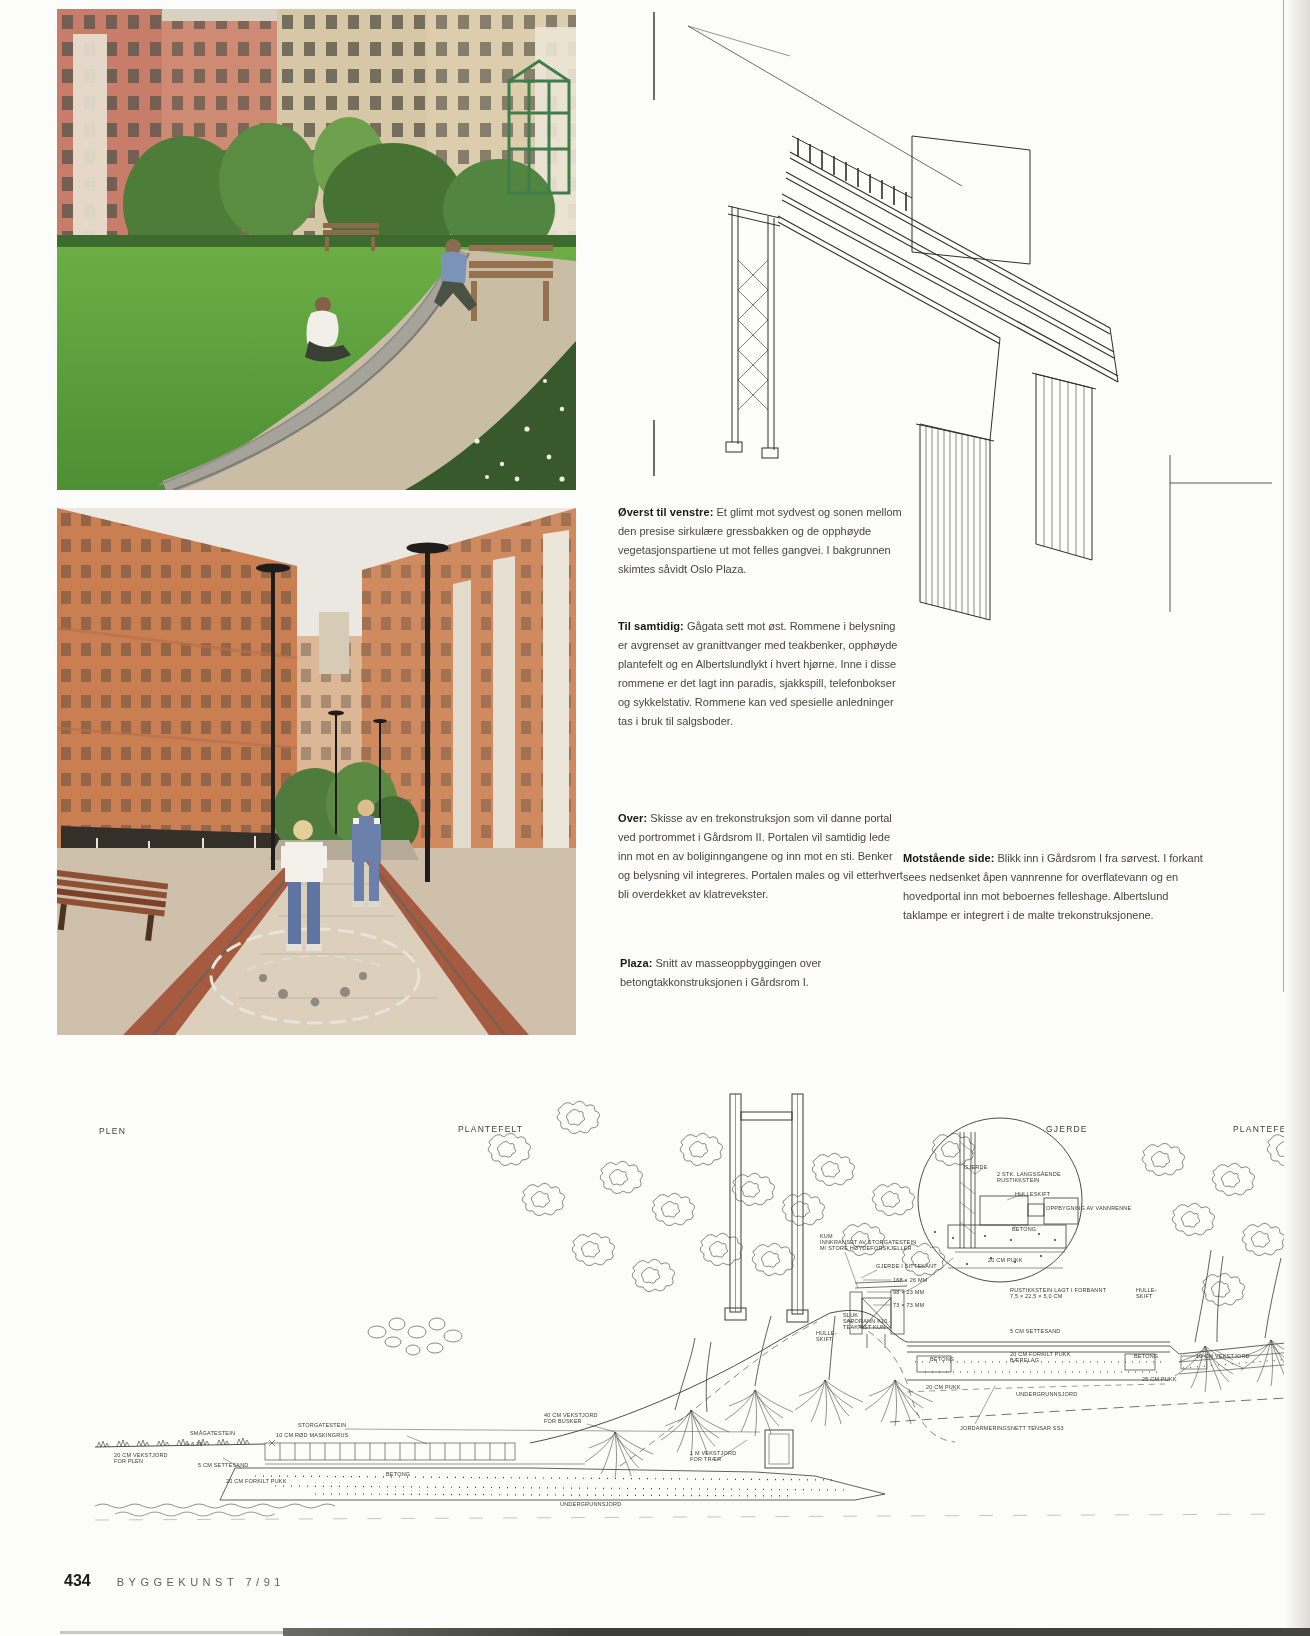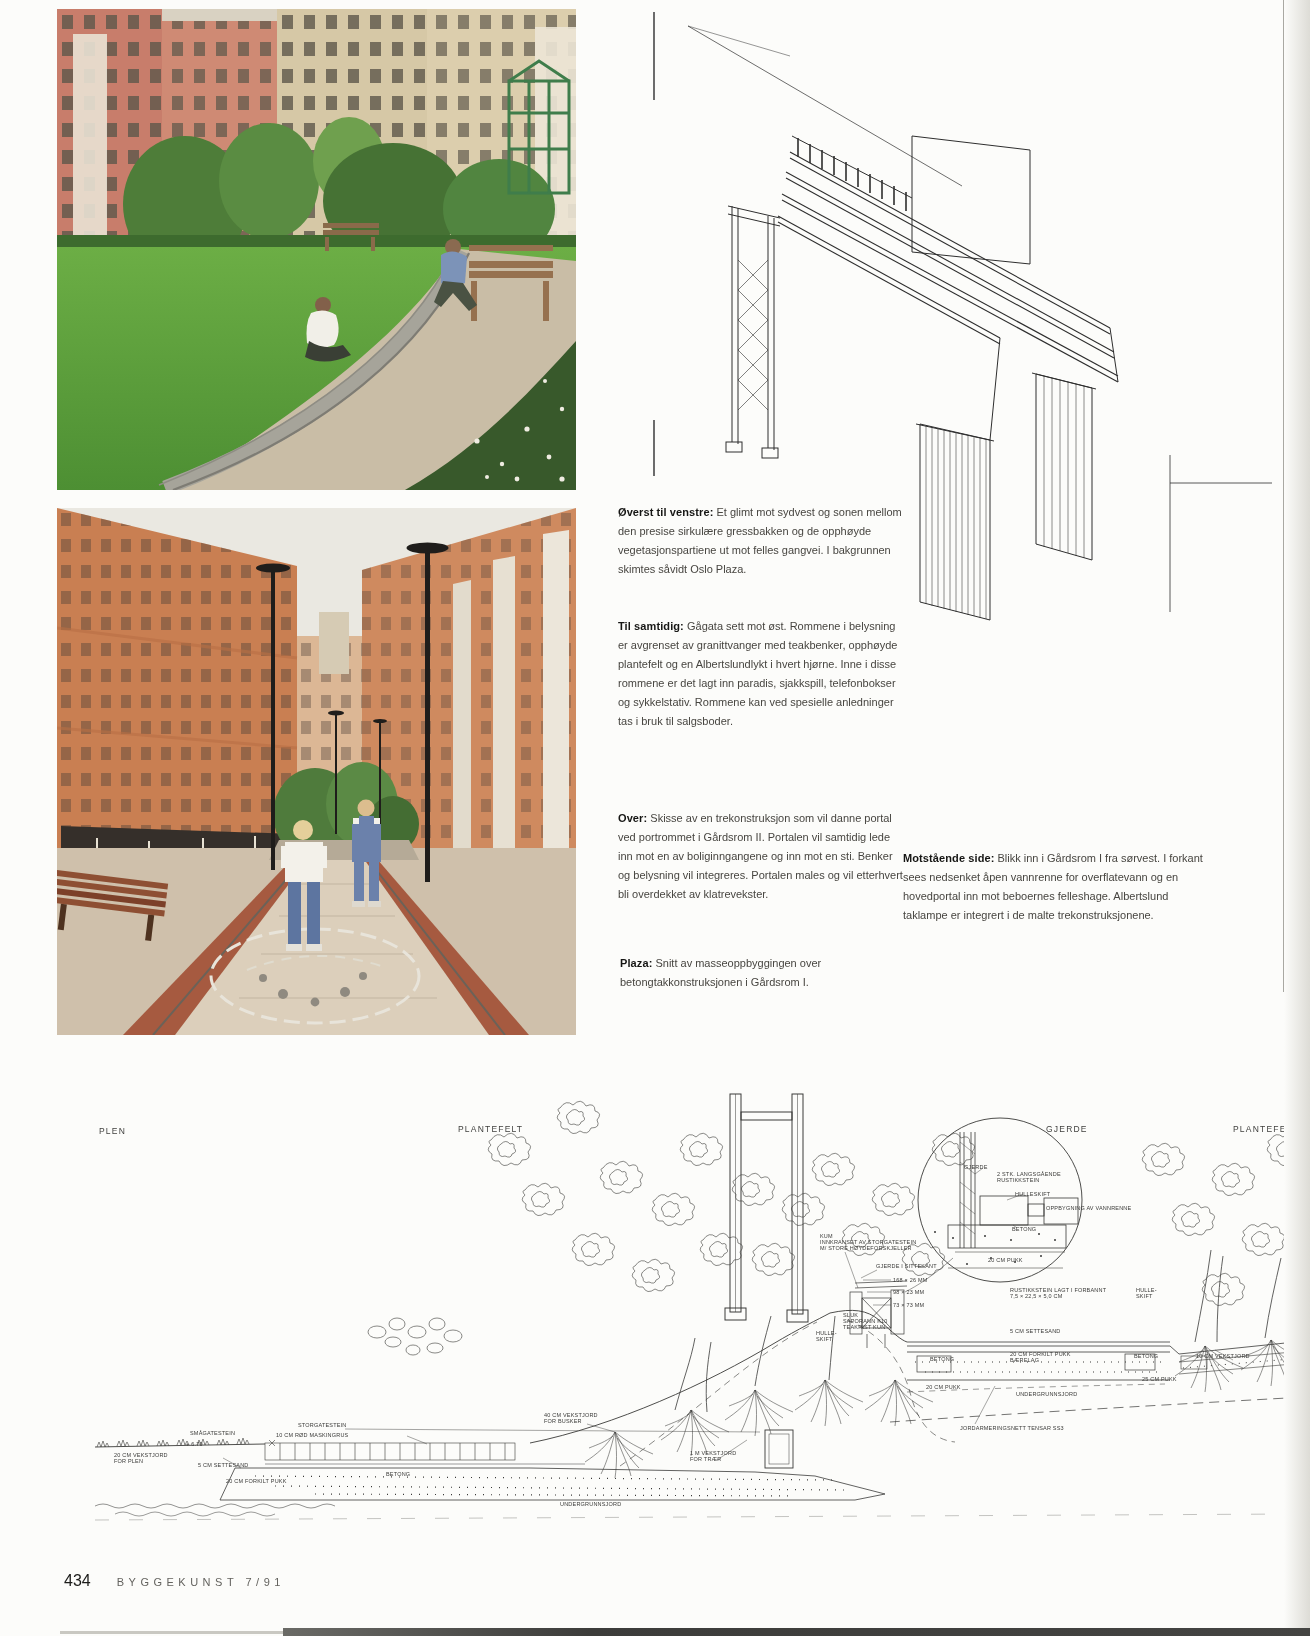--- a/index.html
+++ b/index.html
@@ -8,21 +8,21 @@
     background:#fcfcfa;font-family:"Liberation Sans",sans-serif;
   }
   .abs{position:absolute;}
   .photo{position:absolute;overflow:hidden;background:#ddd;}
   .photo svg{display:block;width:100%;height:100%;}
   .cap{position:absolute;width:288px;font-size:11px;line-height:19px;color:#474540;text-align:left;}
   .cap b{color:#161614;letter-spacing:.1px;}
   .zone-label{position:absolute;font-size:8.5px;letter-spacing:1.2px;color:#3e3e3c;white-space:pre;}
   .tech-label{position:absolute;font-size:5.5px;line-height:6px;color:#3a3a38;white-space:pre-line;letter-spacing:.2px;}
   .footer{position:absolute;left:64px;top:1572px;display:flex;align-items:baseline;}
-  .footer .pnum{font-size:16px;font-weight:normal;color:#1b1b19;}
+  .footer .pnum{font-size:16px;font-weight:bold;color:#1b1b19;}
   .footer .jrnl{font-size:11px;letter-spacing:4.5px;color:#63625e;margin-left:26px;}
   .edge-right{position:absolute;left:1284px;top:0;width:26px;height:1636px;
     background:linear-gradient(to right,#fcfcfa,#dddcd6);}
   .edge-right-line{position:absolute;left:1283px;top:0;width:1px;height:992px;background:#a9a8a2;}
   .edge-bottom{position:absolute;left:283px;top:1628px;width:1027px;height:8px;
     background:linear-gradient(to right,#6a6a66,#3c3c3a 30%,#444442);}
   .edge-bottom2{position:absolute;left:60px;top:1631px;width:223px;height:3px;background:#c9c8c2;}
 </style>
 </head>
 <body>

